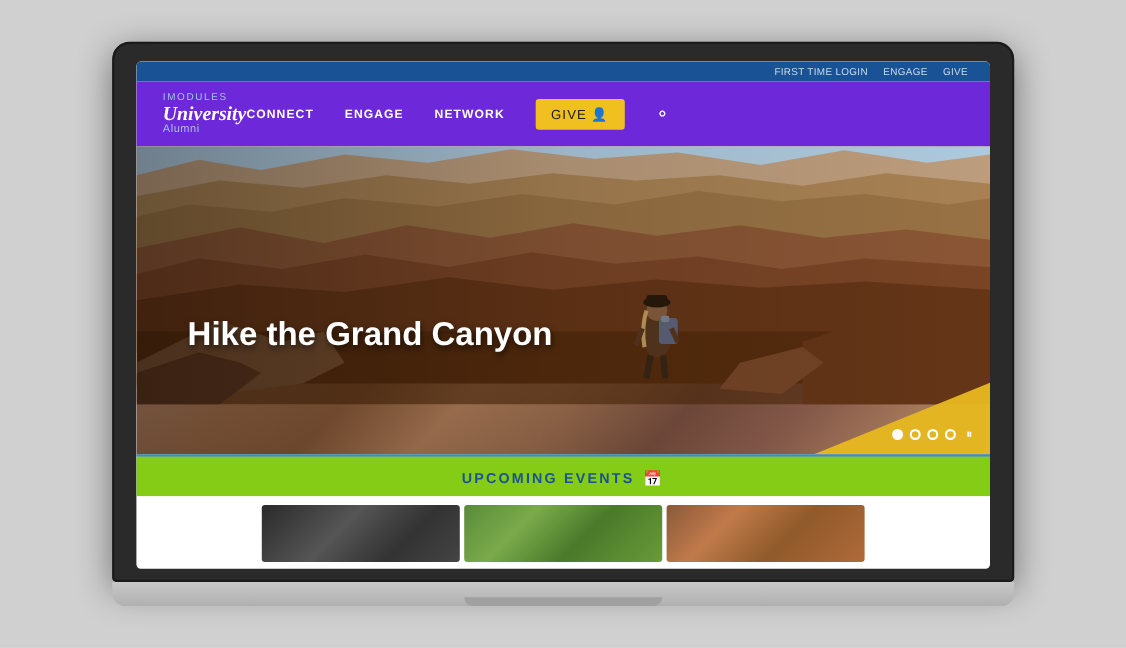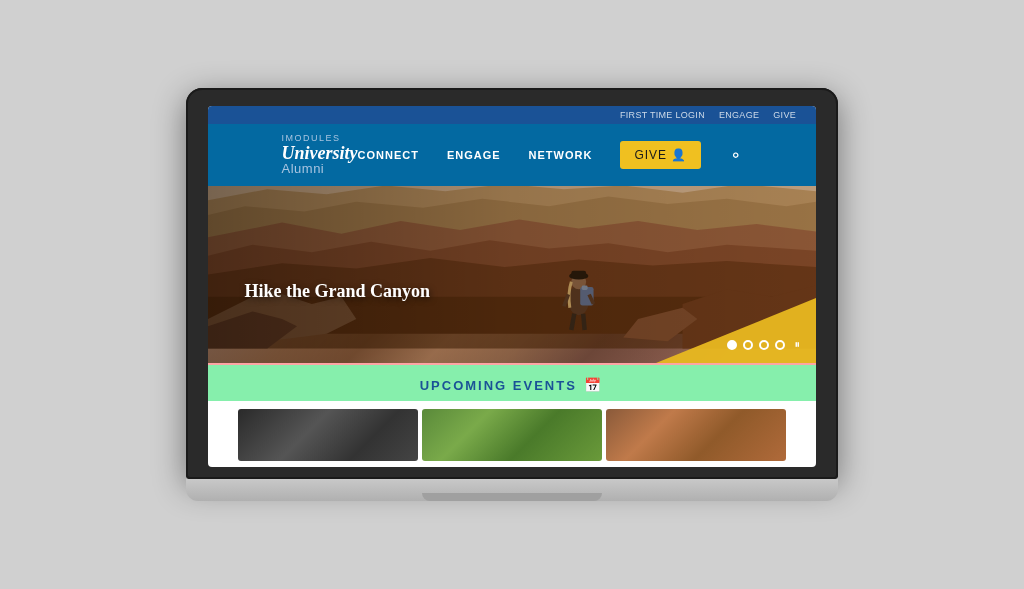--- a/index.html
+++ b/index.html
@@ -6,21 +6,21 @@
     body {
       background: #d0d0d0;
       display: flex;
       align-items: center;
       justify-content: center;
       min-height: 100vh;
       font-family: Arial, sans-serif;
     }
 
     .laptop-outer {
-      width: 652px;
+      width: 820px;
       position: relative;
     }
 
     .laptop-screen-bezel {
       background: #2a2a2a;
       border-radius: 16px 16px 4px 4px;
       padding: 18px 22px 12px 22px;
       box-shadow: 0 8px 32px rgba(0,0,0,0.45), inset 0 0 0 2px #1a1a1a;
     }
 
@@ -71,25 +71,25 @@
     }
     .utility-bar a {
       color: #ccd9e8;
       font-size: 9px;
       text-decoration: none;
       letter-spacing: 0.3px;
     }
 
     
     .main-nav {
-      background: #0369a1;
+      background: #6d28d9;
       padding: 10px 24px;
       display: flex;
       align-items: center;
-      justify-content: center;
+      justify-content: flex-start;
     }
 
     .logo-area {
       display: flex;
       flex-direction: column;
       line-height: 1.1;
     }
     .logo-imodules {
       color: #a8c4e0;
       font-size: 9px;
@@ -99,21 +99,21 @@
     .logo-university {
       color: #ffffff;
       font-size: 18px;
       font-weight: 900;
       font-style: italic;
       font-family: Liberation Serif, serif;
       line-height: 1;
     }
     .logo-alumni {
       color: #a8c4e0;
-      font-size: 13px;
+      font-size: 10px;
       letter-spacing: 0.5px;
     }
 
     .nav-links {
       display: flex;
       align-items: center;
       gap: 28px;
     }
     .nav-link {
       color: #ffffff;
@@ -196,26 +196,25 @@
       );
     }
 
     .hero-text {
       position: absolute;
       bottom: 30%;
       left: 6%;
       color: #fff;
     }
     .hero-title {
-      font-size: 18px;
+      font-size: 30px;
       font-weight: 900;
       text-shadow: 1px 2px 6px rgba(0,0,0,0.6);
       line-height: 1.1;
       margin-bottom: 8px;
-      font-family: Liberation Serif, serif;
     }
     .hero-subtitle {
       font-size: 11px;
       text-shadow: 1px 1px 4px rgba(0,0,0,0.7);
       max-width: 340px;
       line-height: 1.5;
     }
 
     
     .slide-indicators {
@@ -237,24 +236,24 @@
       background: #fff;
     }
     .slide-pause {
       color: #fff;
       font-size: 11px;
       margin-left: 4px;
     }
 
     
     .events-bar {
-      background: #86efac;
+      background: #84cc16;
       padding: 12px 20px 8px;
       text-align: center;
-      border-top: 2px solid #fca5a5;
+      border-top: 2px solid #3b82f6;
     }
     .events-title {
       color: #1a5296;
       font-size: 13px;
       font-weight: 900;
       letter-spacing: 2px;
       text-transform: uppercase;
       display: flex;
       align-items: center;
       justify-content: center;

